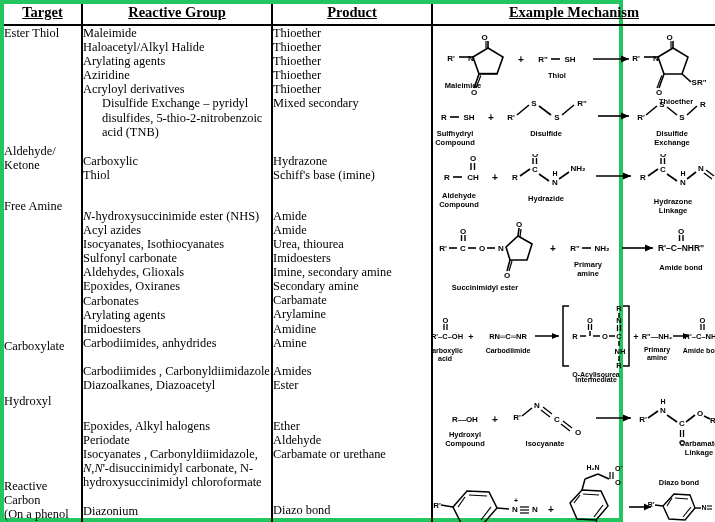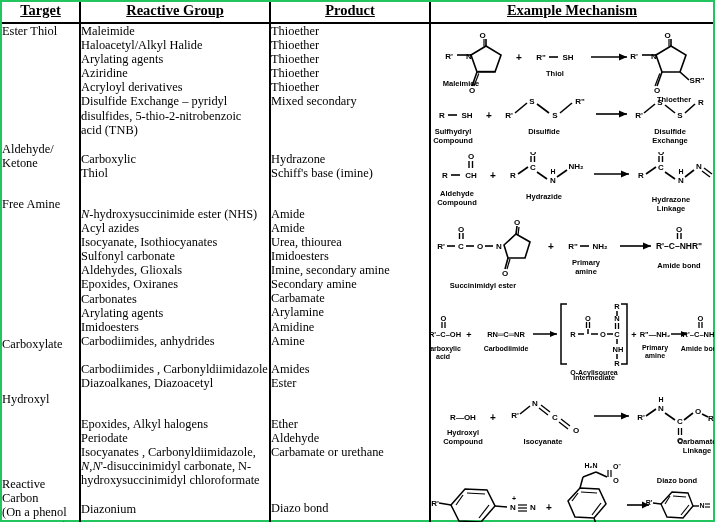--- a/index.html
+++ b/index.html
@@ -9,24 +9,24 @@
   }
   body {
     width: 715px;
     height: 522px;
     font-family: "Liberation Serif", "DejaVu Serif", serif;
     color: #000000;
     overflow: hidden;
   }
   #sheet {
     position: relative;
-    width: 715px;
+    width: 623px;
     height: 522px;
     box-sizing: border-box;
-    border: 2px solid #22c55e;
+    border: 4px solid #22c55e;
   }
   table.main {
     width: 711px;
     height: 518px;
     border-collapse: collapse;
     table-layout: fixed;
   }
   table.main td, table.main th {
     vertical-align: top;
     padding: 0;
@@ -53,21 +53,21 @@
   .cell {
     padding: 3px 4px 0 5px;
     font-size: 12.4px;
     line-height: 14.1px;
   }
   .cell-target { padding-left: 6px; }
   .cell-rg { padding-left: 6px; }
   .cell-prod { padding-left: 6px; }
 
   .ln { display: block; white-space: nowrap; }
-  .ln.wrap { white-space: normal; }
+  .ln.wrap { white-space: normal; padding-left: 19px; }
   .spacer { display: block; }
 
   i { font-style: italic; }
 
   
   .mechcol { position: relative; }
   .mechwrap {
     position: relative;
     width: 285px;
     height: 498px;
@@ -133,21 +133,21 @@
         <span class="ln">Acryloyl derivatives</span>
         <span class="ln wrap" style="width:172px">Disulfide Exchange  – pyridyl disulfides, 5-thio-2-nitrobenzoic acid (TNB)</span>
         <span class="spacer" style="height:15px"></span>
 
         <span class="ln">Carboxylic</span>
         <span class="ln">Thiol</span>
         <span class="spacer" style="height:27px"></span>
 
         <span class="ln"><i>N</i>-hydroxysuccinimide ester (NHS)</span>
         <span class="ln">Acyl azides</span>
-        <span class="ln">Isocyanate, Isothiocyanates</span>
+        <span class="ln">Isocyanates, Isothiocyanates</span>
         <span class="ln">Sulfonyl carbonate</span>
         <span class="ln">Aldehydes, Glioxals</span>
         <span class="ln">Epoxides, Oxiranes</span>
         <span class="ln">Carbonates</span>
         <span class="ln">Arylating agents</span>
         <span class="ln">Imidoesters</span>
         <span class="ln">Carbodiimides, anhydrides</span>
         <span class="spacer" style="height:14px"></span>
 
         <span class="ln">Carbodiimides , Carbonyldiimidazole</span>

